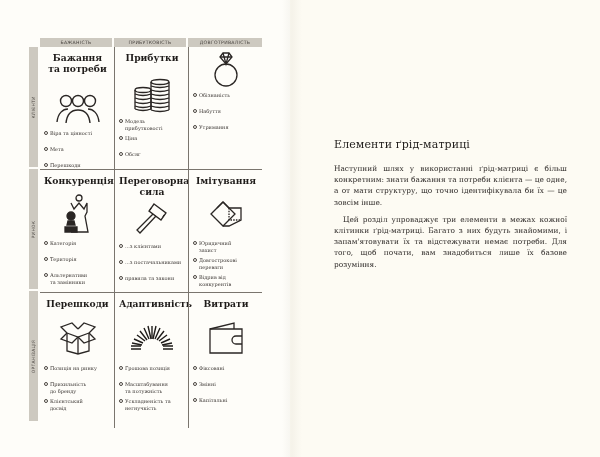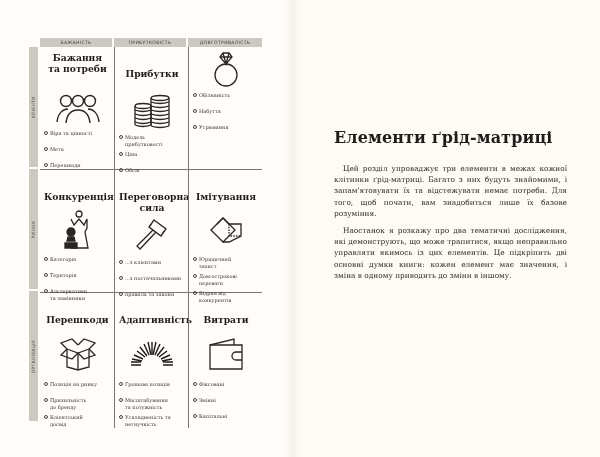--- a/index.html
+++ b/index.html
@@ -31,39 +31,39 @@
     display:block; transform:rotate(-90deg); white-space:nowrap;
     font-family:"DejaVu Sans", sans-serif; font-size:4.4px; color:#4a4540; letter-spacing:0.3px;
   }
   .rows { position:absolute; left:0; top:9px; width:222px; }
   .row { position:relative; display:flex; border-bottom:1px solid #7a756e; }
   .row:last-child { border-bottom:none; }
   .cell { position:relative; width:74px; box-sizing:border-box; padding:5px 3px 0 4px; }
   .cell + .cell { border-left:1px solid #7a756e; }
   .cell-title {
     font-family:"DejaVu Serif", serif; font-weight:bold; font-size:9.2px; line-height:11px;
-    text-align:center; color:#1f1c1a; margin:16px 0 2px 0;
+    text-align:center; color:#1f1c1a; margin:0 0 2px 0;
   }
   .cell-icon { display:flex; justify-content:center; align-items:center; height:46px; }
   .cell-icon svg { display:block; }
   .items { list-style:none; margin:4px 0 0 0; padding:0; }
   .item {
     font-family:"DejaVu Serif", serif; font-size:5px; line-height:7px; color:#3a3532;
     display:flex; align-items:flex-start; margin-bottom:9px;
   }
   .item.tight { margin-bottom:3px; }
   .bullet {
     flex:0 0 auto; width:4px; height:4px; border:0.6px solid #4a4540; border-radius:50%;
     margin:1px 2px 0 0; box-sizing:border-box;
   }
 
   
   .heading {
-    position:absolute; left:334px; top:128px;
-    font-family:"DejaVu Serif", serif; font-weight:bold; font-size:16px; color:#1f1c1a;
+    position:absolute; left:334px; top:138px;
+    font-family:"DejaVu Serif", serif; font-weight:normal; font-size:11px; color:#1f1c1a;
     letter-spacing:0.1px;
   }
   .body-text { position:absolute; left:334px; top:163px; width:233px; }
   .para {
     font-family:"DejaVu Serif", serif; font-size:7.4px; line-height:11.2px; color:#2c2826;
     text-align:justify; margin:0 0 6px 0; text-indent:0;
   }
   .para.indent { text-indent:9px; }
 </style>
 </head>
@@ -337,15 +337,15 @@
             </li>
         </ul>
       </div>
     </div>
 
   </div>
 </div>
 
 <div class="heading">Елементи ґрід-матриці</div>
 <div class="body-text">
+  <p class="para">Наступний шлях у використанні ґрід-матриці є більш конкретним: знати бажання та потреби клієнта — це одне, а от мати структуру, що точно ідентифікувала би їх — це зовсім інше.</p>
   <p class="para indent">Цей розділ упроваджує три елементи в межах кожної клітинки ґрід-матриці. Багато з них будуть знайомими, і запам'ятовувати їх та відстежувати немає потреби. Для того, щоб почати, вам знадобиться лише їх базове розуміння.</p>
-  <p class="para indent">Наостанок я розкажу про два тематичні дослідження, які демонструють, що може трапитися, якщо неправильно управляти якимось із цих елементів. Це підкріпить дві основні думки книги: кожен елемент має значення, і зміна в одному приводить до зміни в іншому.</p>
 </div>
 
 </body></html>

